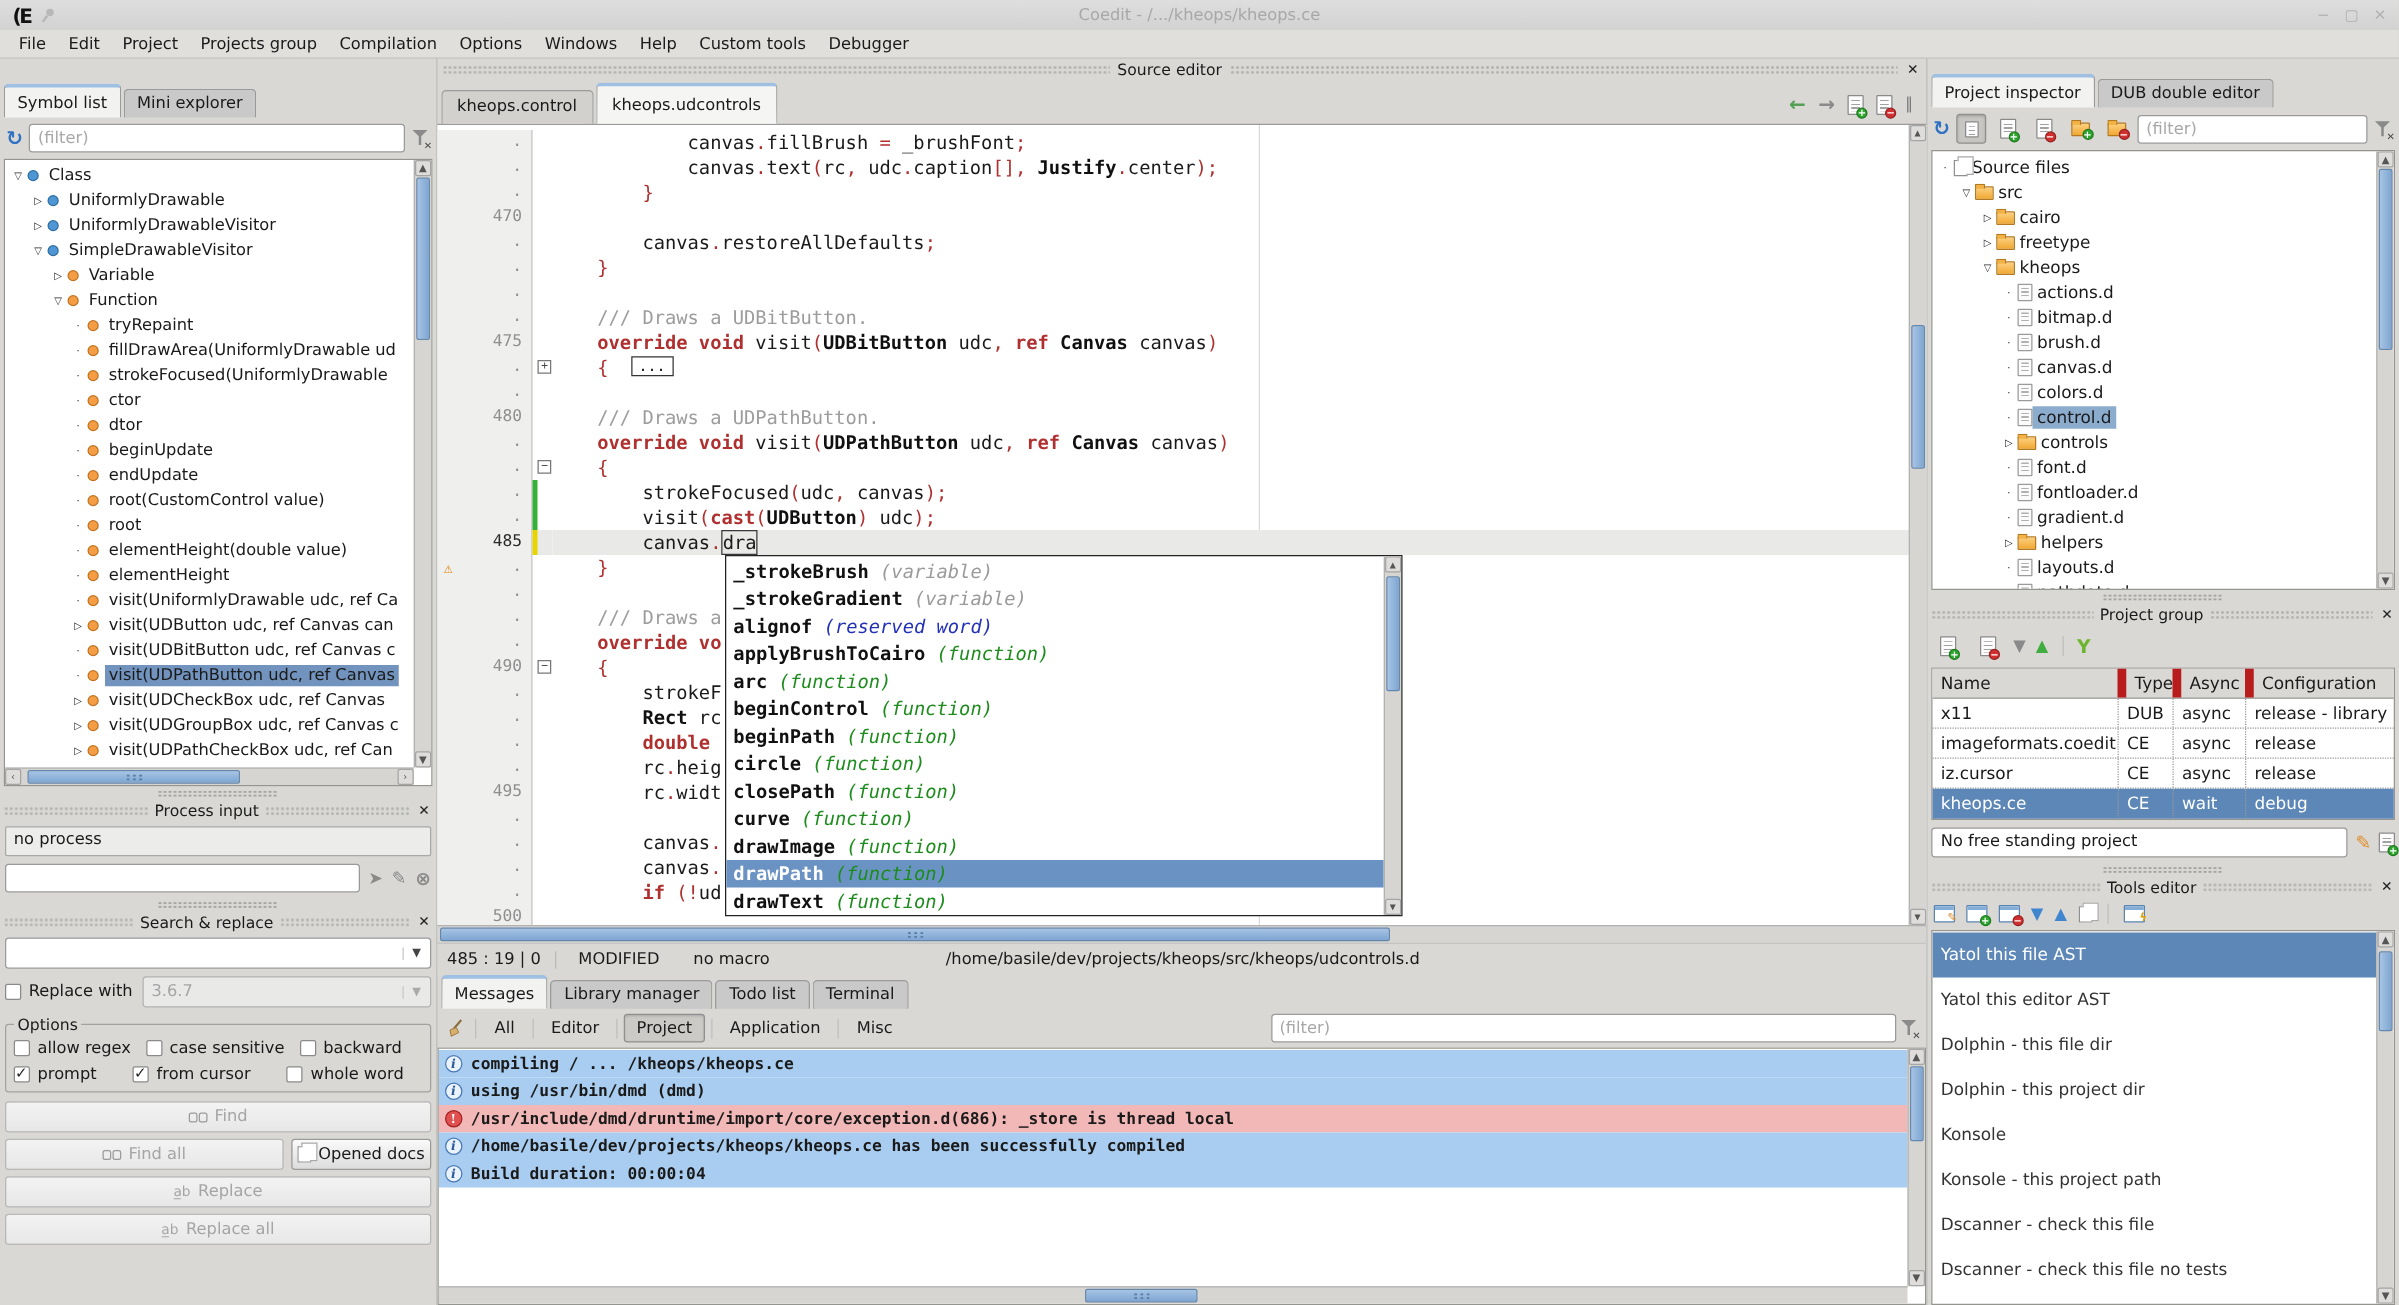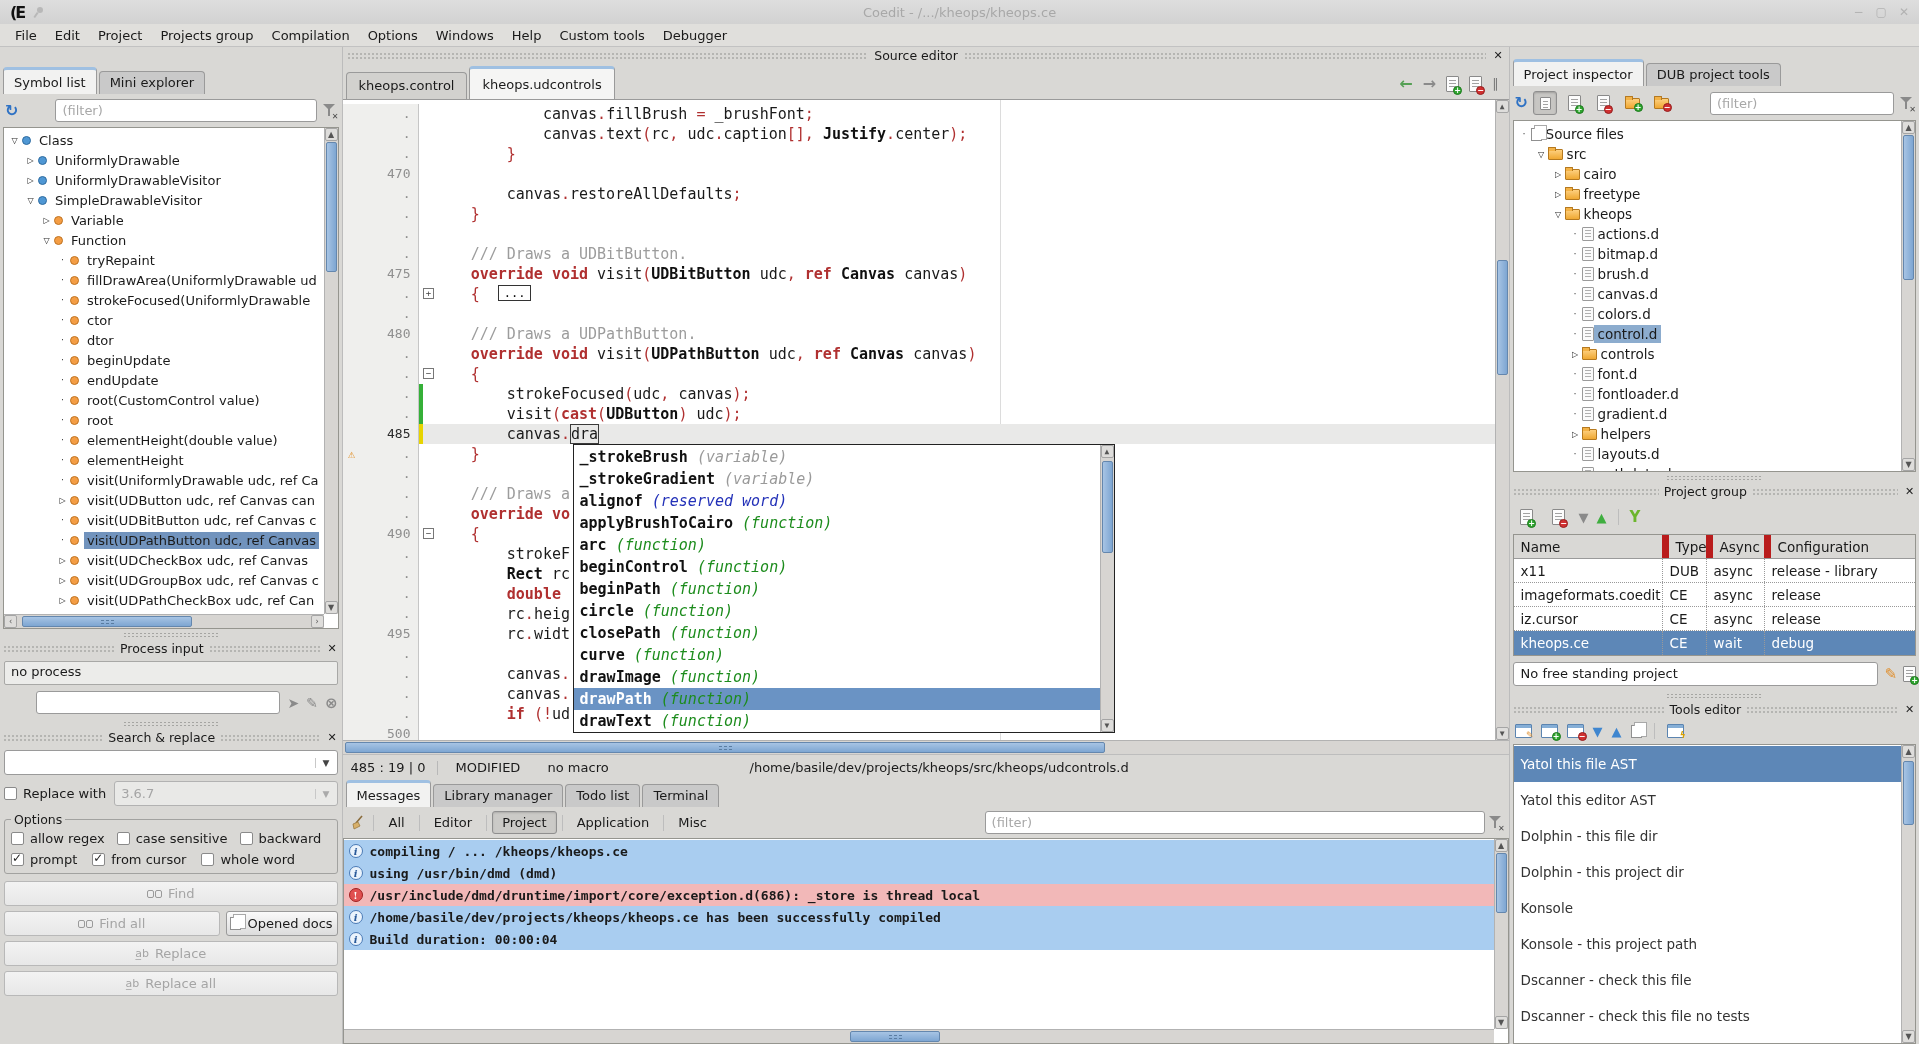--- a/index.html
+++ b/index.html
@@ -20,21 +20,21 @@
   .main { position:absolute; top:47px; bottom:0; left:0; right:0; display:flex; }
   .col-left  { width:349px; display:flex; flex-direction:column; padding:0 3px 4px 3px; }
   .col-center{ width:1194px; display:flex; flex-direction:column; border-left:1px solid #bcbcbc; border-right:1px solid #bcbcbc; }
   .col-right { flex:1; display:flex; flex-direction:column; padding:0 3px 0 3px; }
 
   
   .tabbar { display:flex; align-items:flex-end; height:27px; flex:none; }
   .tab { height:23px; padding:3px 10px 0; background:#c9c9c9; border:1px solid #9a9a9a; border-bottom:none; border-radius:4px 4px 0 0; margin-right:2px; white-space:nowrap; }
   .tab.active { height:27px; padding-top:5px; background:#f2f2f1; border-top:3px solid #9fc0e2; z-index:2; }
   .toolbar { display:flex; align-items:center; gap:5px; padding:5px 2px; flex:none; }
-  .filter-input, .text-input { flex:1; height:23px; border:1px solid #9a9a9a; border-radius:3px; padding:0 6px; background:#fff; font:13px "DejaVu Sans",sans-serif; min-width:0;margin-left:32px; }
+  .filter-input, .text-input { flex:1; height:23px; border:1px solid #9a9a9a; border-radius:3px; padding:0 6px; background:#fff; font:13px "DejaVu Sans",sans-serif; min-width:0; }
   input::placeholder { color:#a8a8a8; opacity:1; }
   .box { background:#fff; border:1px solid #95958f; position:relative; overflow:hidden; }
   .dots { flex:1; height:7px; background-image:radial-gradient(#b5b5b2 1px, transparent 1.3px); background-size:4px 4px; }
   .sec-hdr { height:17px; display:flex; align-items:center; gap:5px; font-size:12.5px; flex:none; }
   .panel-close { width:13px; text-align:center; color:#222; font-weight:bold; font-size:11px; line-height:13px; }
   .splitter-h { height:11px; display:flex; align-items:center; justify-content:center; flex:none; }
   .splitter-h .grip { width:96px; height:6px; background-image:radial-gradient(#a5a5a2 1px, transparent 1.2px); background-size:4px 3px; }
 
   .vscroll { position:absolute; top:0; right:0; bottom:0; width:14px; background:#d7d5d2; border-left:1px solid #b2b2b2; }
   .hscroll { position:absolute; left:0; right:0; bottom:0; height:14px; background:#d7d5d2; border-top:1px solid #b2b2b2; }
@@ -387,21 +387,21 @@
           </label>
           <label style="display: inline-flex; align-items: center;">
             <span class="cb"></span>
             <span>case sensitive</span>
           </label>
           <label style="display: inline-flex; align-items: center;">
             <span class="cb"></span>
             <span>backward</span>
           </label>
         </div>
-      <div id="search-opts-2" style="display:flex;gap:15px;">
+      <div id="search-opts-2" style="display:flex;gap:29px;">
           <label style="display: inline-flex; align-items: center;">
             <span class="cb checked"></span>
             <span>prompt</span>
           </label>
           <label style="display: inline-flex; align-items: center;">
             <span class="cb checked"></span>
             <span>from cursor</span>
           </label>
           <label style="display: inline-flex; align-items: center;">
             <span class="cb"></span>
@@ -588,21 +588,21 @@
             </div>
         </div>
       </div>
     </div>
   </div>
 
   <div class="col-right">
     <div style="height:12px;flex:none;"></div>
     <div class="tabbar" id="right-tabs">
         <span class="tab active">Project inspector</span>
-        <span class="tab">DUB project tools</span>
+        <span class="tab">DUB double editor</span>
       </div>
     <div class="toolbar">
       <span class="icon-refresh">↻</span>
       <span class="tb-btn pressed">
         <span class="doc-ico" style="width:11px;height:13px;"></span>
       </span>
       <span class="tb-btn">
           <span class="doc-ico">
             <span class="badge add">+</span>
           </span>

